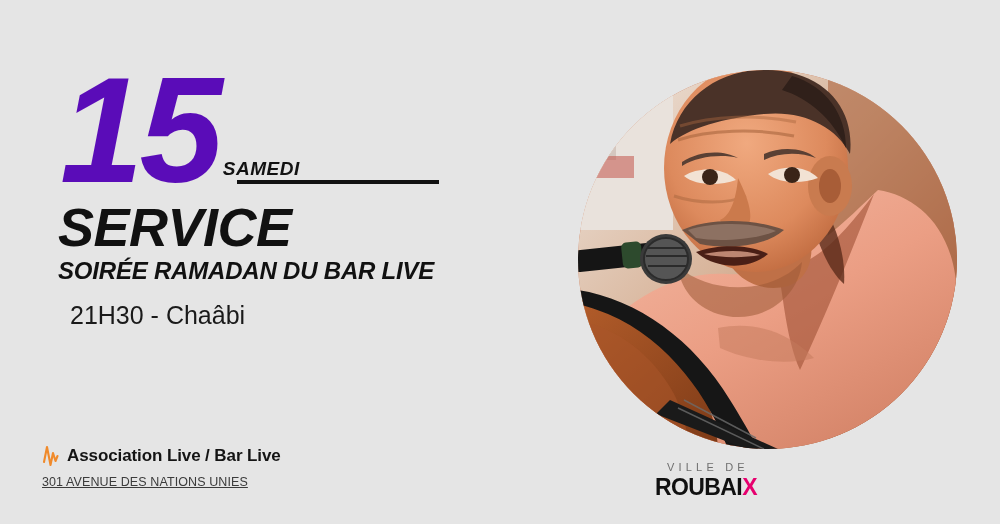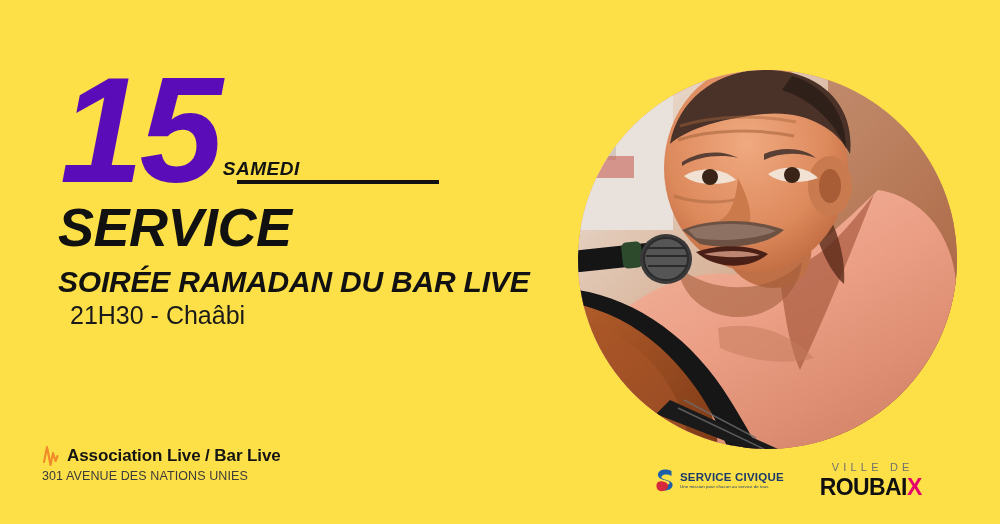--- a/index.html
+++ b/index.html
@@ -8,21 +8,21 @@
     background: #ffffff;
   }
   body {
     font-family: "Liberation Sans", sans-serif;
   }
 
   .poster {
     position: relative;
     width: 1000px;
     height: 524px;
-    background: #fde047;
+    background: #e5e5e5;
     overflow: hidden;
   }
 
   
   .date-row {
     position: absolute;
     left: 60px;
     top: 52px;
     display: flex;
     align-items: flex-end;
@@ -67,27 +67,26 @@
     font-weight: bold;
     font-style: italic;
     color: #111111;
     letter-spacing: -0.5px;
     line-height: 1;
   }
   .event-line {
     position: absolute;
     left: 58px;
     top: 259px;
-    font-size: 30px;
+    font-size: 24px;
     font-weight: bold;
     font-style: italic;
     color: #111111;
     letter-spacing: -0.2px;
     line-height: 1;
-    margin-top: 8px;
   }
   .time-line {
     position: absolute;
     left: 70px;
     top: 300px;
     font-size: 25px;
     font-weight: normal;
     color: #1a1a1a;
     line-height: 1.2;
   }
@@ -109,24 +108,26 @@
     display: block;
   }
   .venue-name {
     font-size: 17px;
     font-weight: bold;
     color: #141414;
     letter-spacing: -0.1px;
     white-space: nowrap;
   }
   .venue-address {
+    margin-top: 6px;
     font-size: 12.5px;
     line-height: 1.12;
     color: #3b3b3b;
     letter-spacing: 0.1px;
+    text-decoration: underline;
   }
   .venue-address div { white-space: nowrap; }
 
   
   .photo-circle {
     position: absolute;
     left: 578px;
     top: 70px;
     width: 379px;
     height: 379px;
@@ -305,34 +306,20 @@
       </svg>
       <div class="venue-name">Association Live / Bar Live</div>
     </div>
     <div class="venue-address">
       <div>301 AVENUE DES NATIONS UNIES</div>
     </div>
   </div>
 
   <div class="logos">
 
-    <div class="sc-logo">
-      <svg class="sc-mark" viewBox="0 0 20 25">
-        <path d="M16.5 3 C 12 0.5, 4 1, 3 6 C 2.2 10, 7 11.5, 11 12.5
-                 C 14 13.3, 15.5 14.5, 14 16 C 12 18, 7 17.5, 4 15.5
-                 L4 21 C 8 23.5, 16 23, 17.5 18 C 18.5 14, 14 12.5, 10 11.5
-                 C 7 10.7, 5.5 9.5, 7 8 C 9 6, 13.5 6.3, 16.5 8 Z" fill="#1F5FA8"></path>
-        <path d="M3 14 C 6 12.5, 10.5 13.5, 12.5 16 C 14 18, 12.5 21.5, 9 22.8
-                 C 6 23.8, 3.2 22.8, 2 20.5 C 1 18, 1.2 15.5, 3 14 Z" fill="#D5283C"></path>
-      </svg>
-      <div class="sc-text">
-        <div class="sc-title">SERVICE CIVIQUE</div>
-        <div class="sc-tag">Une mission pour chacun au service de tous</div>
-      </div>
-    </div>
 
     <div class="rbx-logo">
       <div class="rbx-top">VILLE DE</div>
       <div class="rbx-main"><span>ROUBAI</span><span class="rbx-x">X</span></div>
     </div>
 
   </div>
 
 </div>
 

